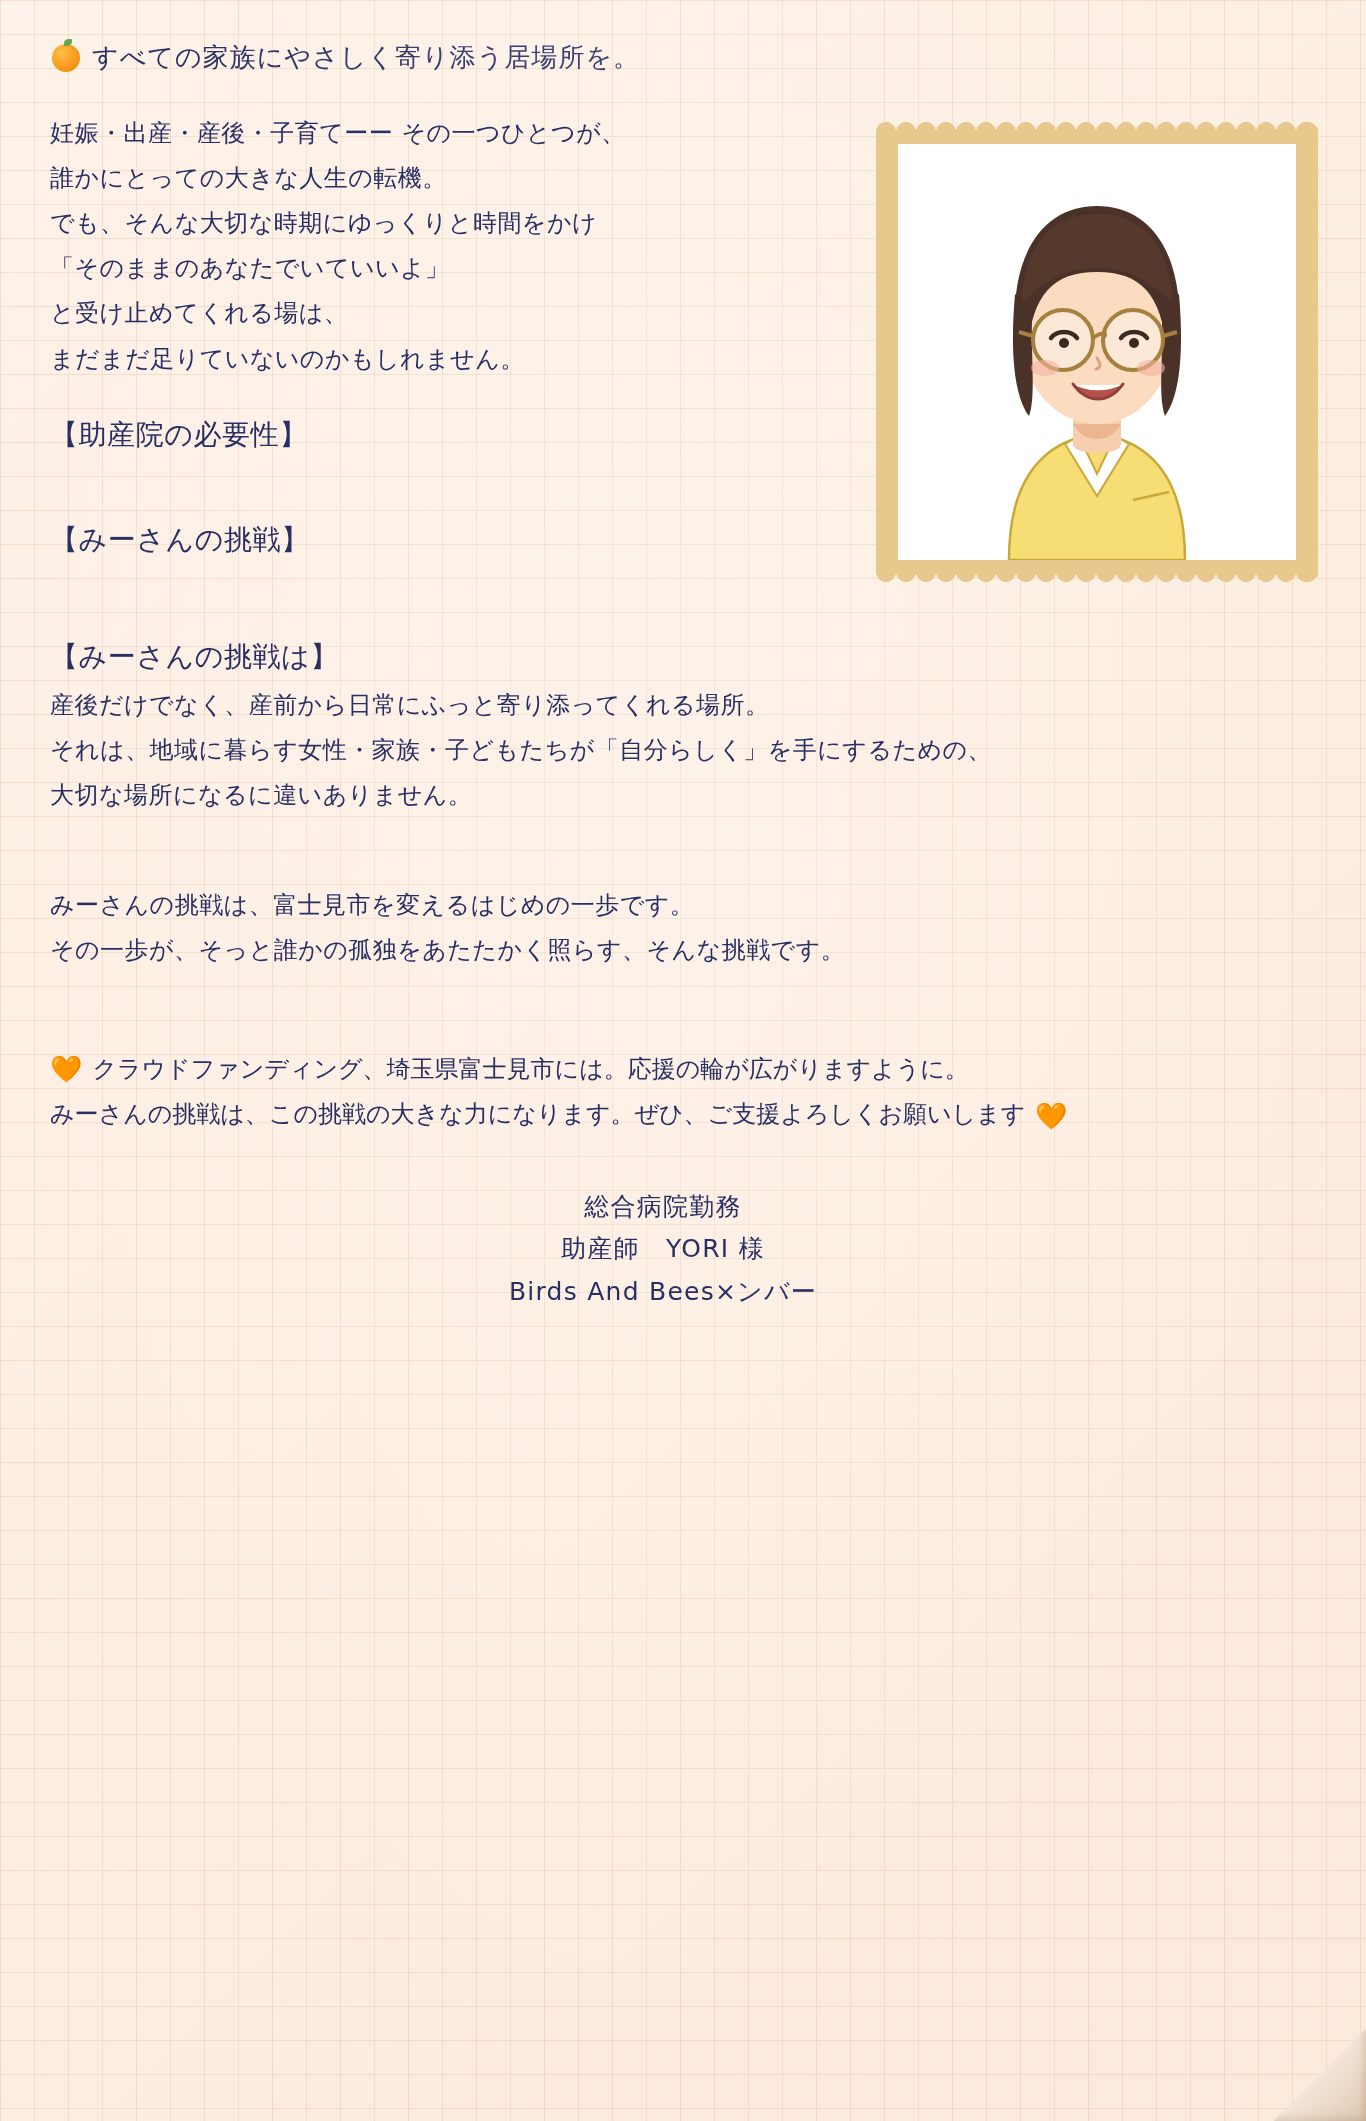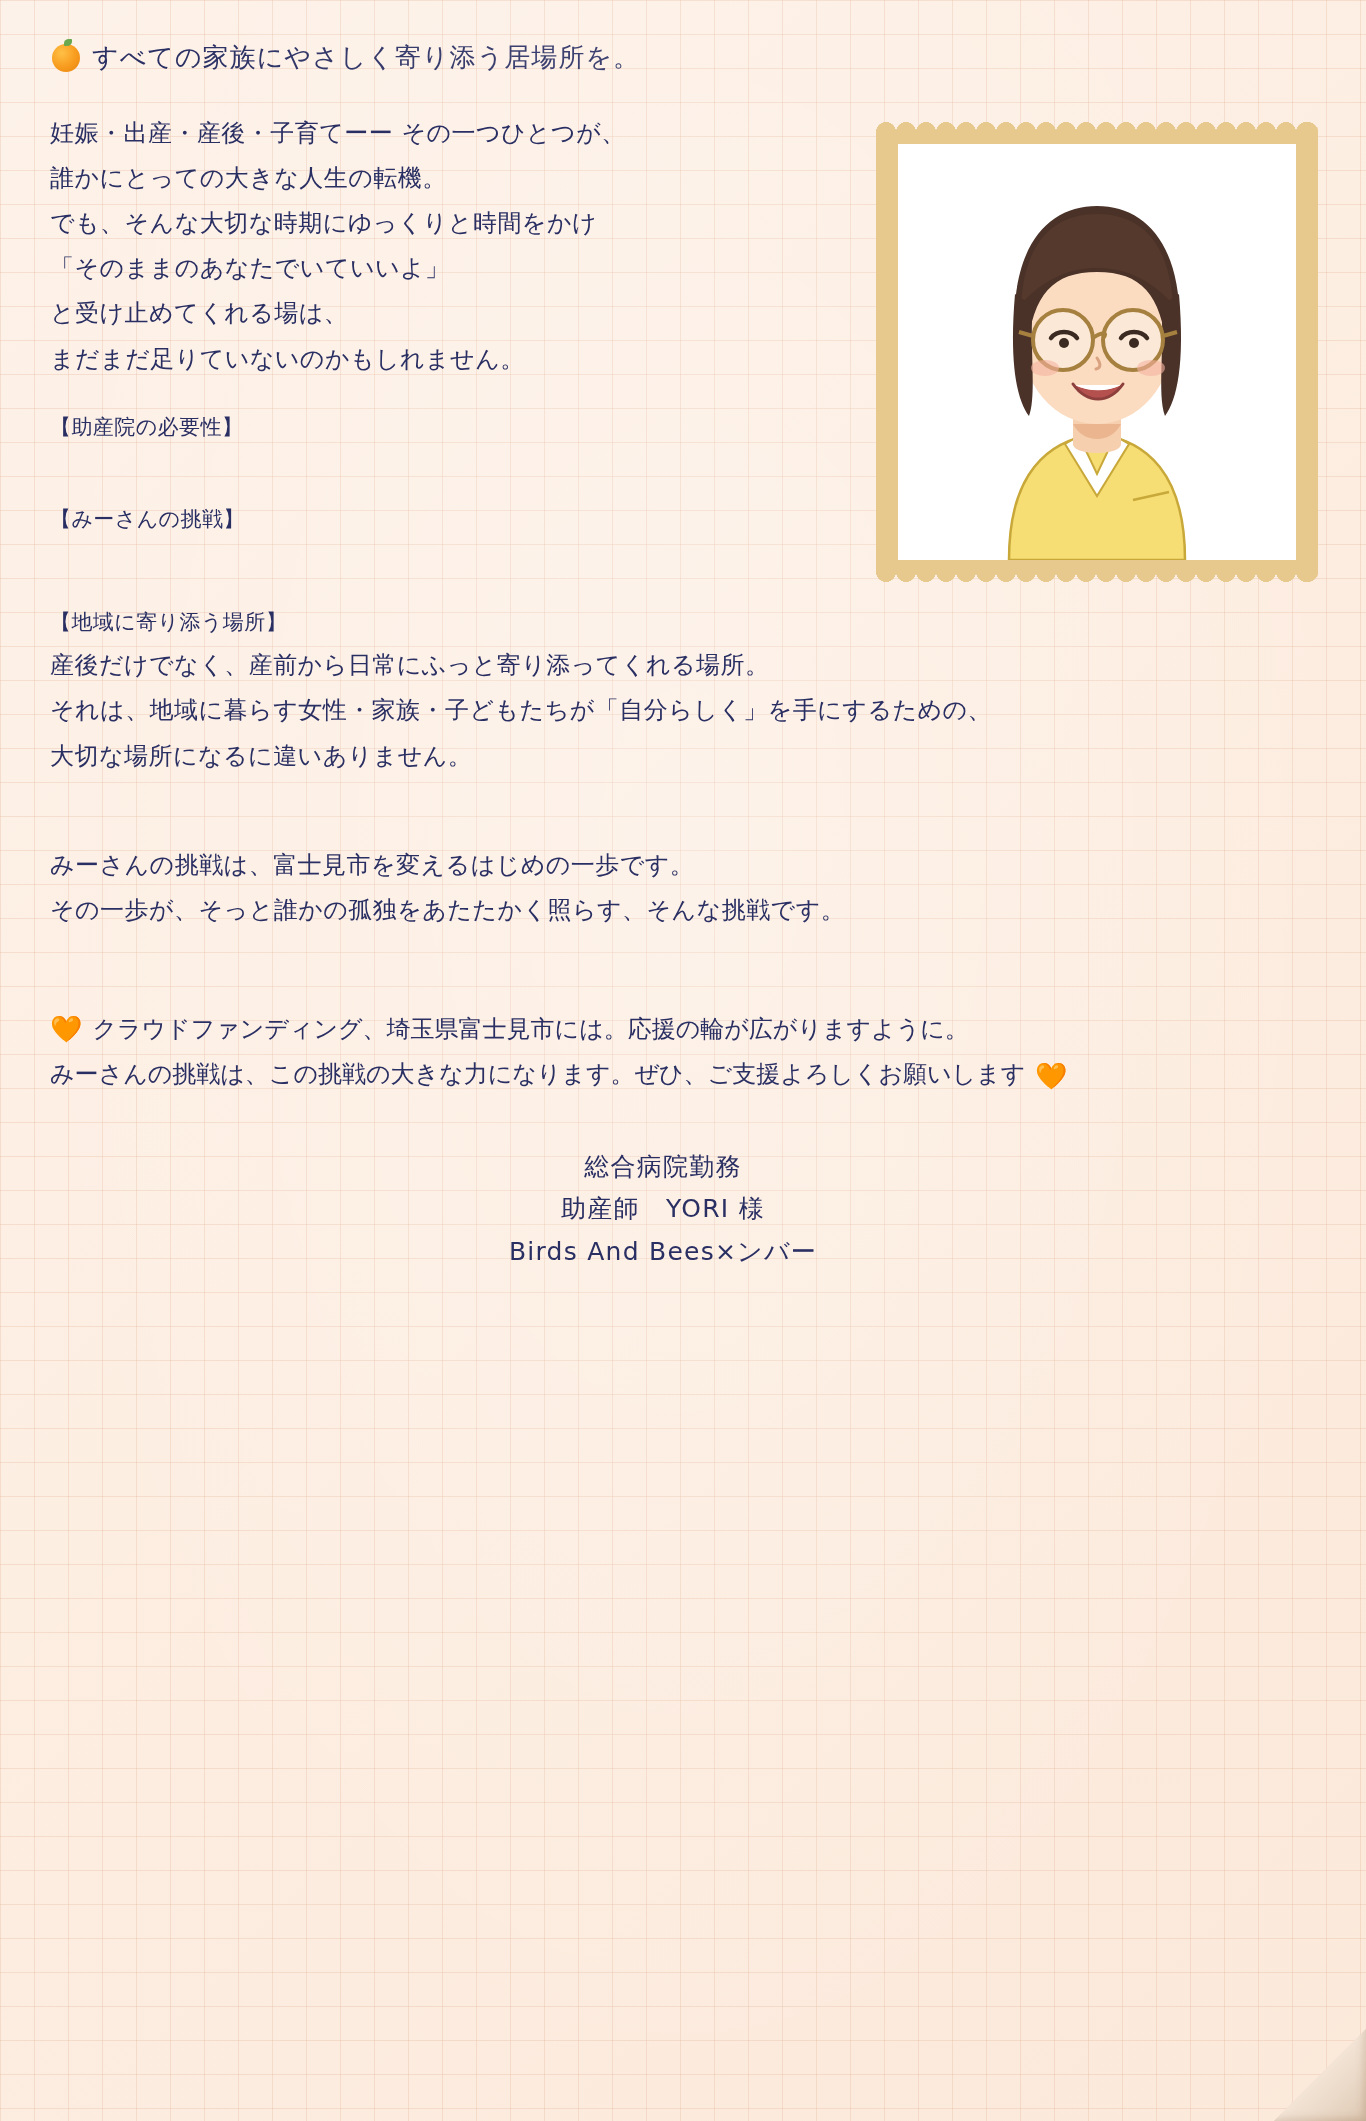--- a/index.html
+++ b/index.html
@@ -105,21 +105,21 @@
     white-space: pre-wrap;
   }
   .block {
     margin-bottom: 30px;
   }
   .block.intro {
     width: 800px;
     margin-bottom: 26px;
   }
   .heading-line {
-    font-size: 21px;
+    font-size: 28px;
     line-height: 1.9;
     color: #2a2f63;
     margin: 0 0 0 6px;
     letter-spacing: 0.02em;
   }
   .gap-lg { height: 34px; }
   .gap-md { height: 22px; }
 
   
   .portrait-wrap {
@@ -269,21 +269,21 @@
 
     <div class="gap-md"></div>
 
     <div class="block">
       <p class="heading-line">【みーさんの挑戦】</p>
     </div>
 
     <div class="gap-lg"></div>
 
     <div class="block">
-      <p class="heading-line">【地域に寄り添う場所】</p>
+      <p class="heading-line">【みーさんの挑戦は】</p>
       <p class="para">産後だけでなく、産前から日常にふっと寄り添ってくれる場所。
 それは、地域に暮らす女性・家族・子どもたちが「自分らしく」を手にするための、
 大切な場所になるに違いありません。</p>
     </div>
 
     <div class="gap-lg"></div>
 
     <div class="block">
       <p class="para">みーさんの挑戦は、富士見市を変えるはじめの一歩です。
 その一歩が、そっと誰かの孤独をあたたかく照らす、そんな挑戦です。</p>

